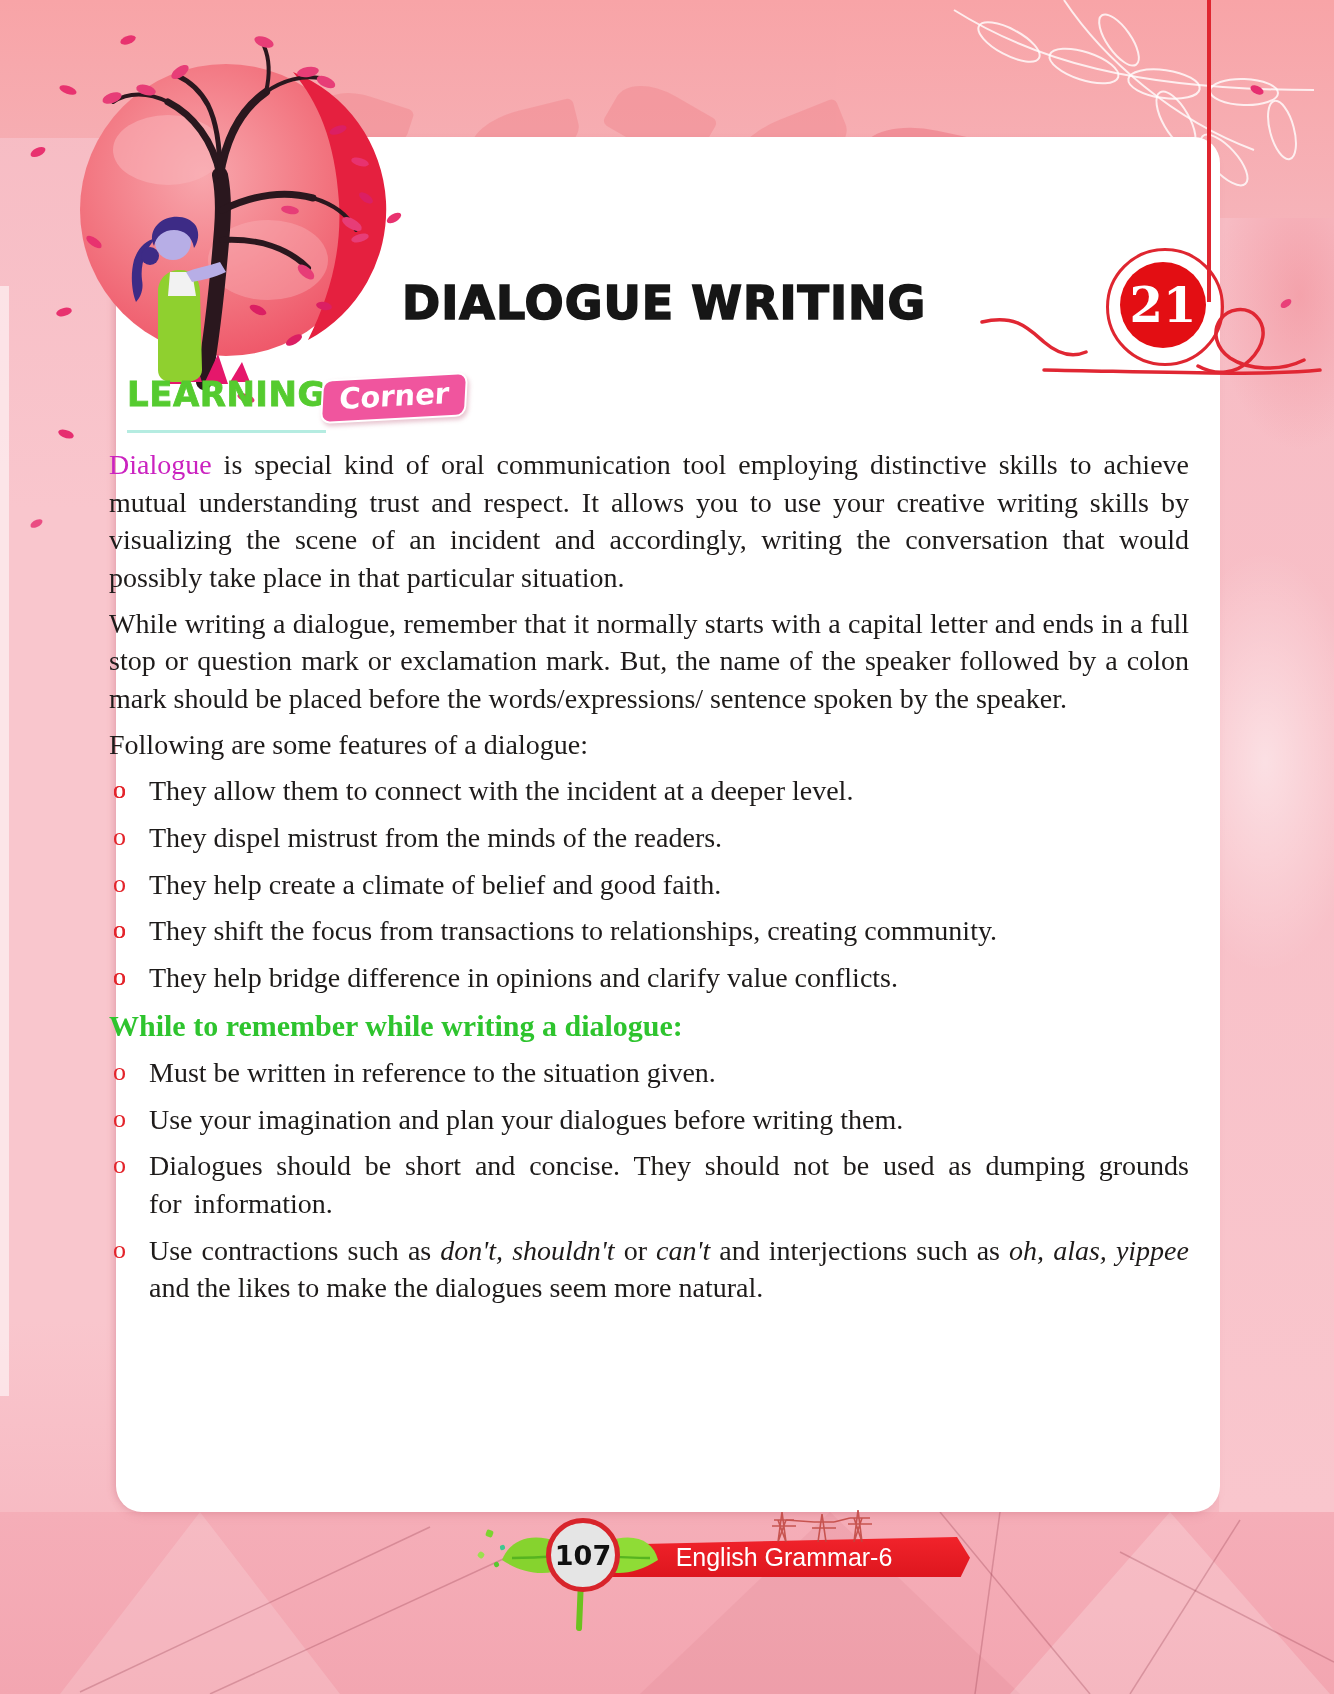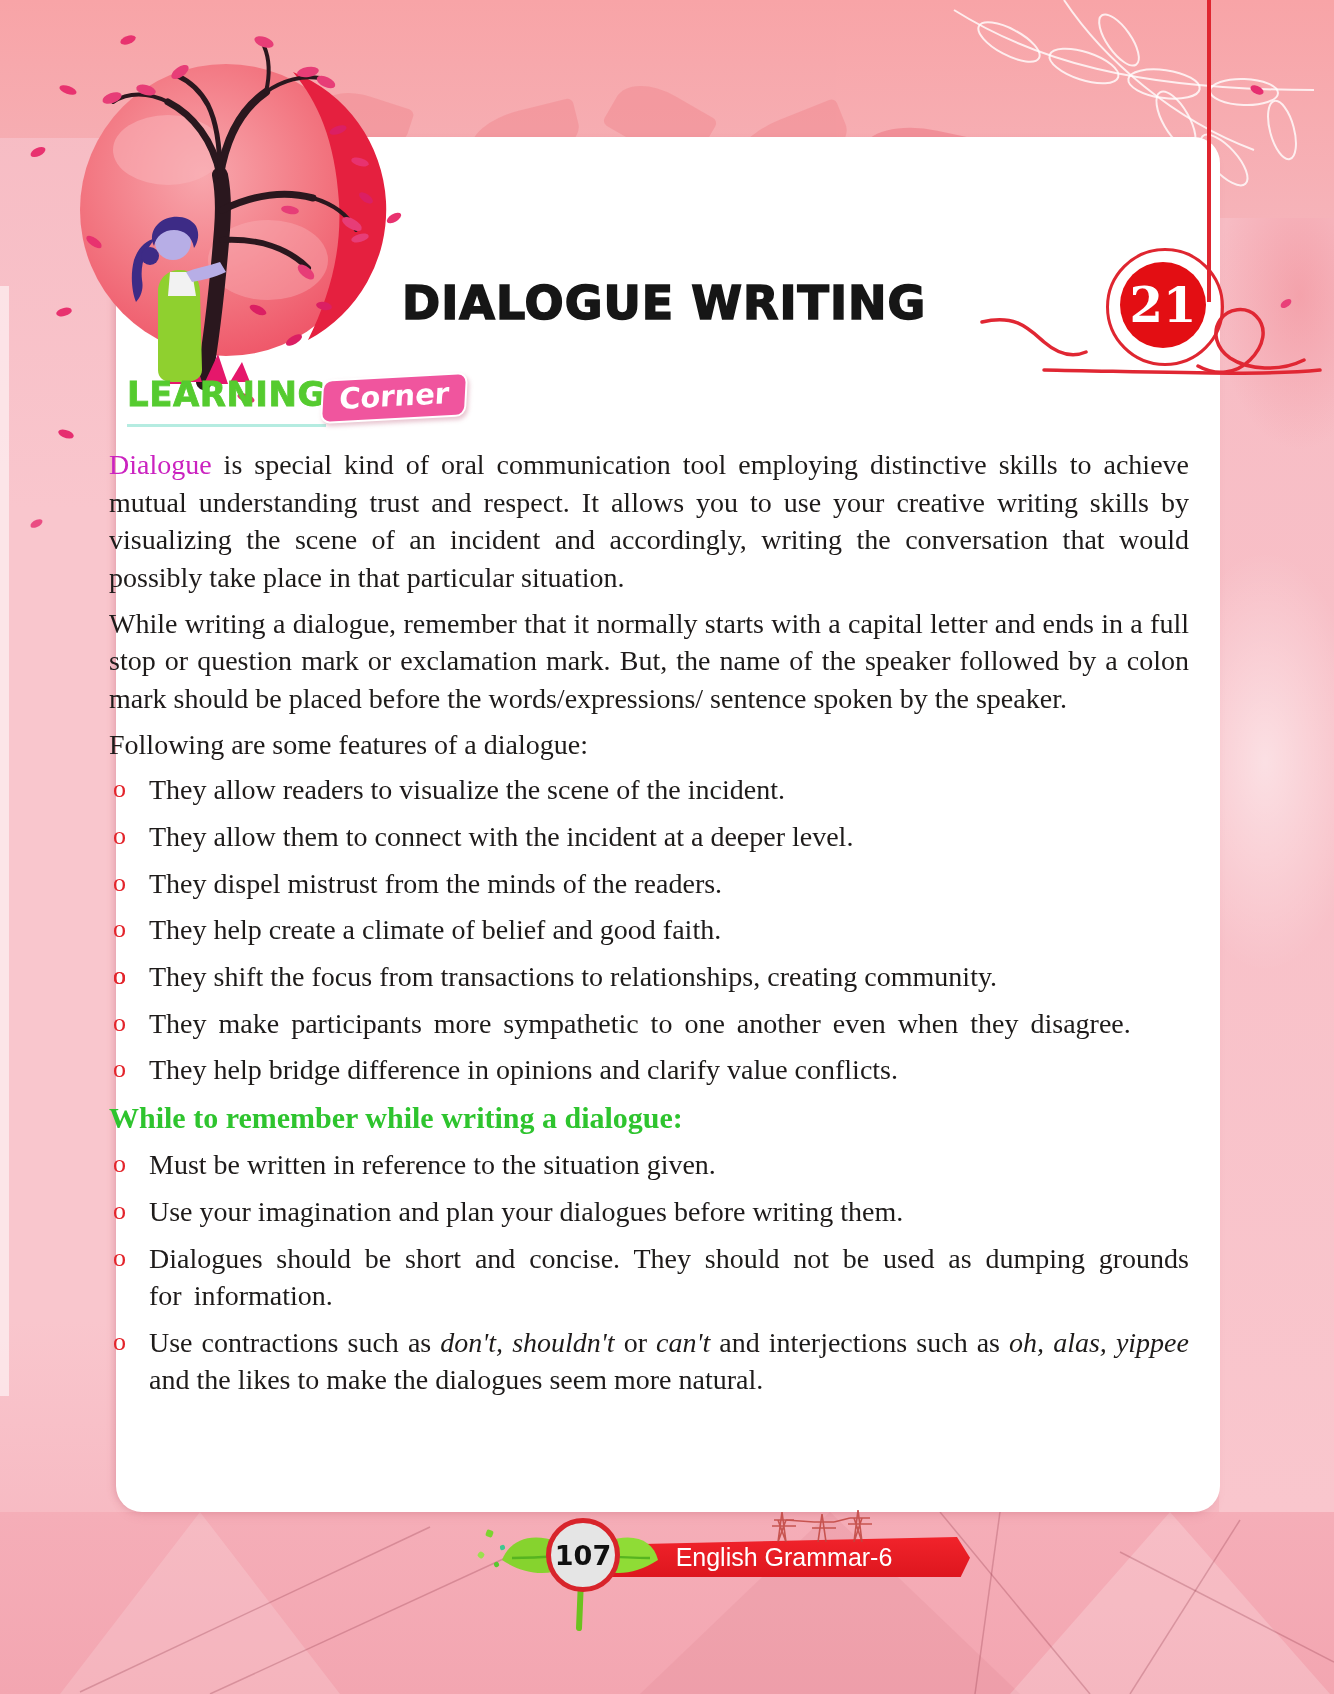--- a/index.html
+++ b/index.html
@@ -34,21 +34,21 @@
   .vline{position:absolute;left:1207px;top:0;width:4px;height:302px;background:#df2630;z-index:3;}
   .badge-ring{position:absolute;left:1106px;top:248px;width:112px;height:112px;border:3px solid #df2630;
     border-radius:50%;z-index:4;background:transparent;}
   .badge-circle{position:absolute;left:1120px;top:262px;width:86px;height:86px;border-radius:50%;
     background:#e30e13;z-index:5;display:flex;align-items:center;justify-content:center;
     font-family:"DejaVu Serif","Liberation Serif",serif;font-weight:bold;font-size:48px;color:#ffffff;}
   
   .learning-corner{position:absolute;left:127px;top:374px;z-index:4;white-space:nowrap;}
   .lc-learning{font-family:"DejaVu Sans","Liberation Sans",sans-serif;font-weight:900;font-size:34px;
     color:#55cb2f;-webkit-text-stroke:.8px #55cb2f;letter-spacing:.5px;
-    border-bottom:3px solid rgba(120,220,200,.55);padding-bottom:10px;}
+    border-bottom:3px solid rgba(120,220,200,.55);padding-bottom:16px;}
   .lc-corner{display:inline-block;margin-left:-5px;background:#f0559e;color:#fff;
     font-family:"DejaVu Sans","Liberation Sans",sans-serif;font-weight:900;font-size:29px;
     padding:1px 16px 5px;border-radius:10px;border:2px solid #ffffff;
     transform:rotate(-3deg) skewX(-6deg);box-shadow:2px 3px 4px rgba(190,90,120,.35);}
   
   .content{position:absolute;left:109px;top:446px;width:1080px;z-index:4;
     font-size:28px;line-height:1.345;text-align:justify;}
   .content p{margin:0 0 8px;}
   .hl{color:#cb22c0;}
   .lead{margin-bottom:6px;}
@@ -211,27 +211,27 @@
 <div class="learning-corner">
   <span class="lc-learning">LEARNING</span><span class="lc-corner">Corner</span>
 </div>
 
 <div class="content">
   <p><span class="hl">Dialogue</span><span> is special kind of oral communication tool employing distinctive skills to achieve mutual understanding trust and respect. It allows you to use your creative writing skills by visualizing the scene of an incident and accordingly, writing the conversation that would possibly take place in that particular situation.</span></p>
   <p>While writing a dialogue, remember that it normally starts with a capital letter and ends in a full stop or question mark or exclamation mark. But, the name of the speaker followed by a colon mark should be placed before the words/expressions/ sentence spoken by the speaker.</p>
   <p class="lead">Following are some features of a dialogue:</p>
 
   <ul class="blist">
-    <li><span class="blt">o</span><span>They allow readers to visualize the scene of the incident.</span></li>
+    <li><span class="blt">o</span></li>
     <li><span class="blt">o</span><span>They allow them to connect with the incident at a deeper level.</span></li>
     <li><span class="blt">o</span><span>They dispel mistrust from the minds of the readers.</span></li>
     <li><span class="blt">o</span><span>They help create a climate of belief and good faith.</span></li>
     <li><span class="blt">o</span></li>
     <li><span class="blt">o</span><span>They shift the focus from transactions to relationships, creating community.</span></li>
-    <li class="wide"><span class="blt">o</span><span>They make participants more sympathetic to one another even when they disagree.</span></li>
+    <li class="wide"><span class="blt">o</span></li>
     <li><span class="blt">o</span><span>They help bridge difference in opinions and clarify value conflicts.</span></li>
   </ul>
 
   <p class="points-heading">While to remember while writing a dialogue:</p>
 
   <ul class="blist">
     <li><span class="blt">o</span><span>Must be written in reference to the situation given.</span></li>
     <li><span class="blt">o</span><span>Use your imagination and plan your dialogues before writing them.</span></li>
     <li class="wide"><span class="blt">o</span><span>Dialogues should be short and concise. They should not be used as dumping grounds for information.</span></li>
     <li><span class="blt">o</span><span>Use contractions such as </span><span class="it">don't, shouldn't</span><span> or </span><span class="it">can't</span><span> and interjections such as </span><span class="it">oh, alas, yippee</span><span> and the likes to make the dialogues seem more natural.</span></li>

